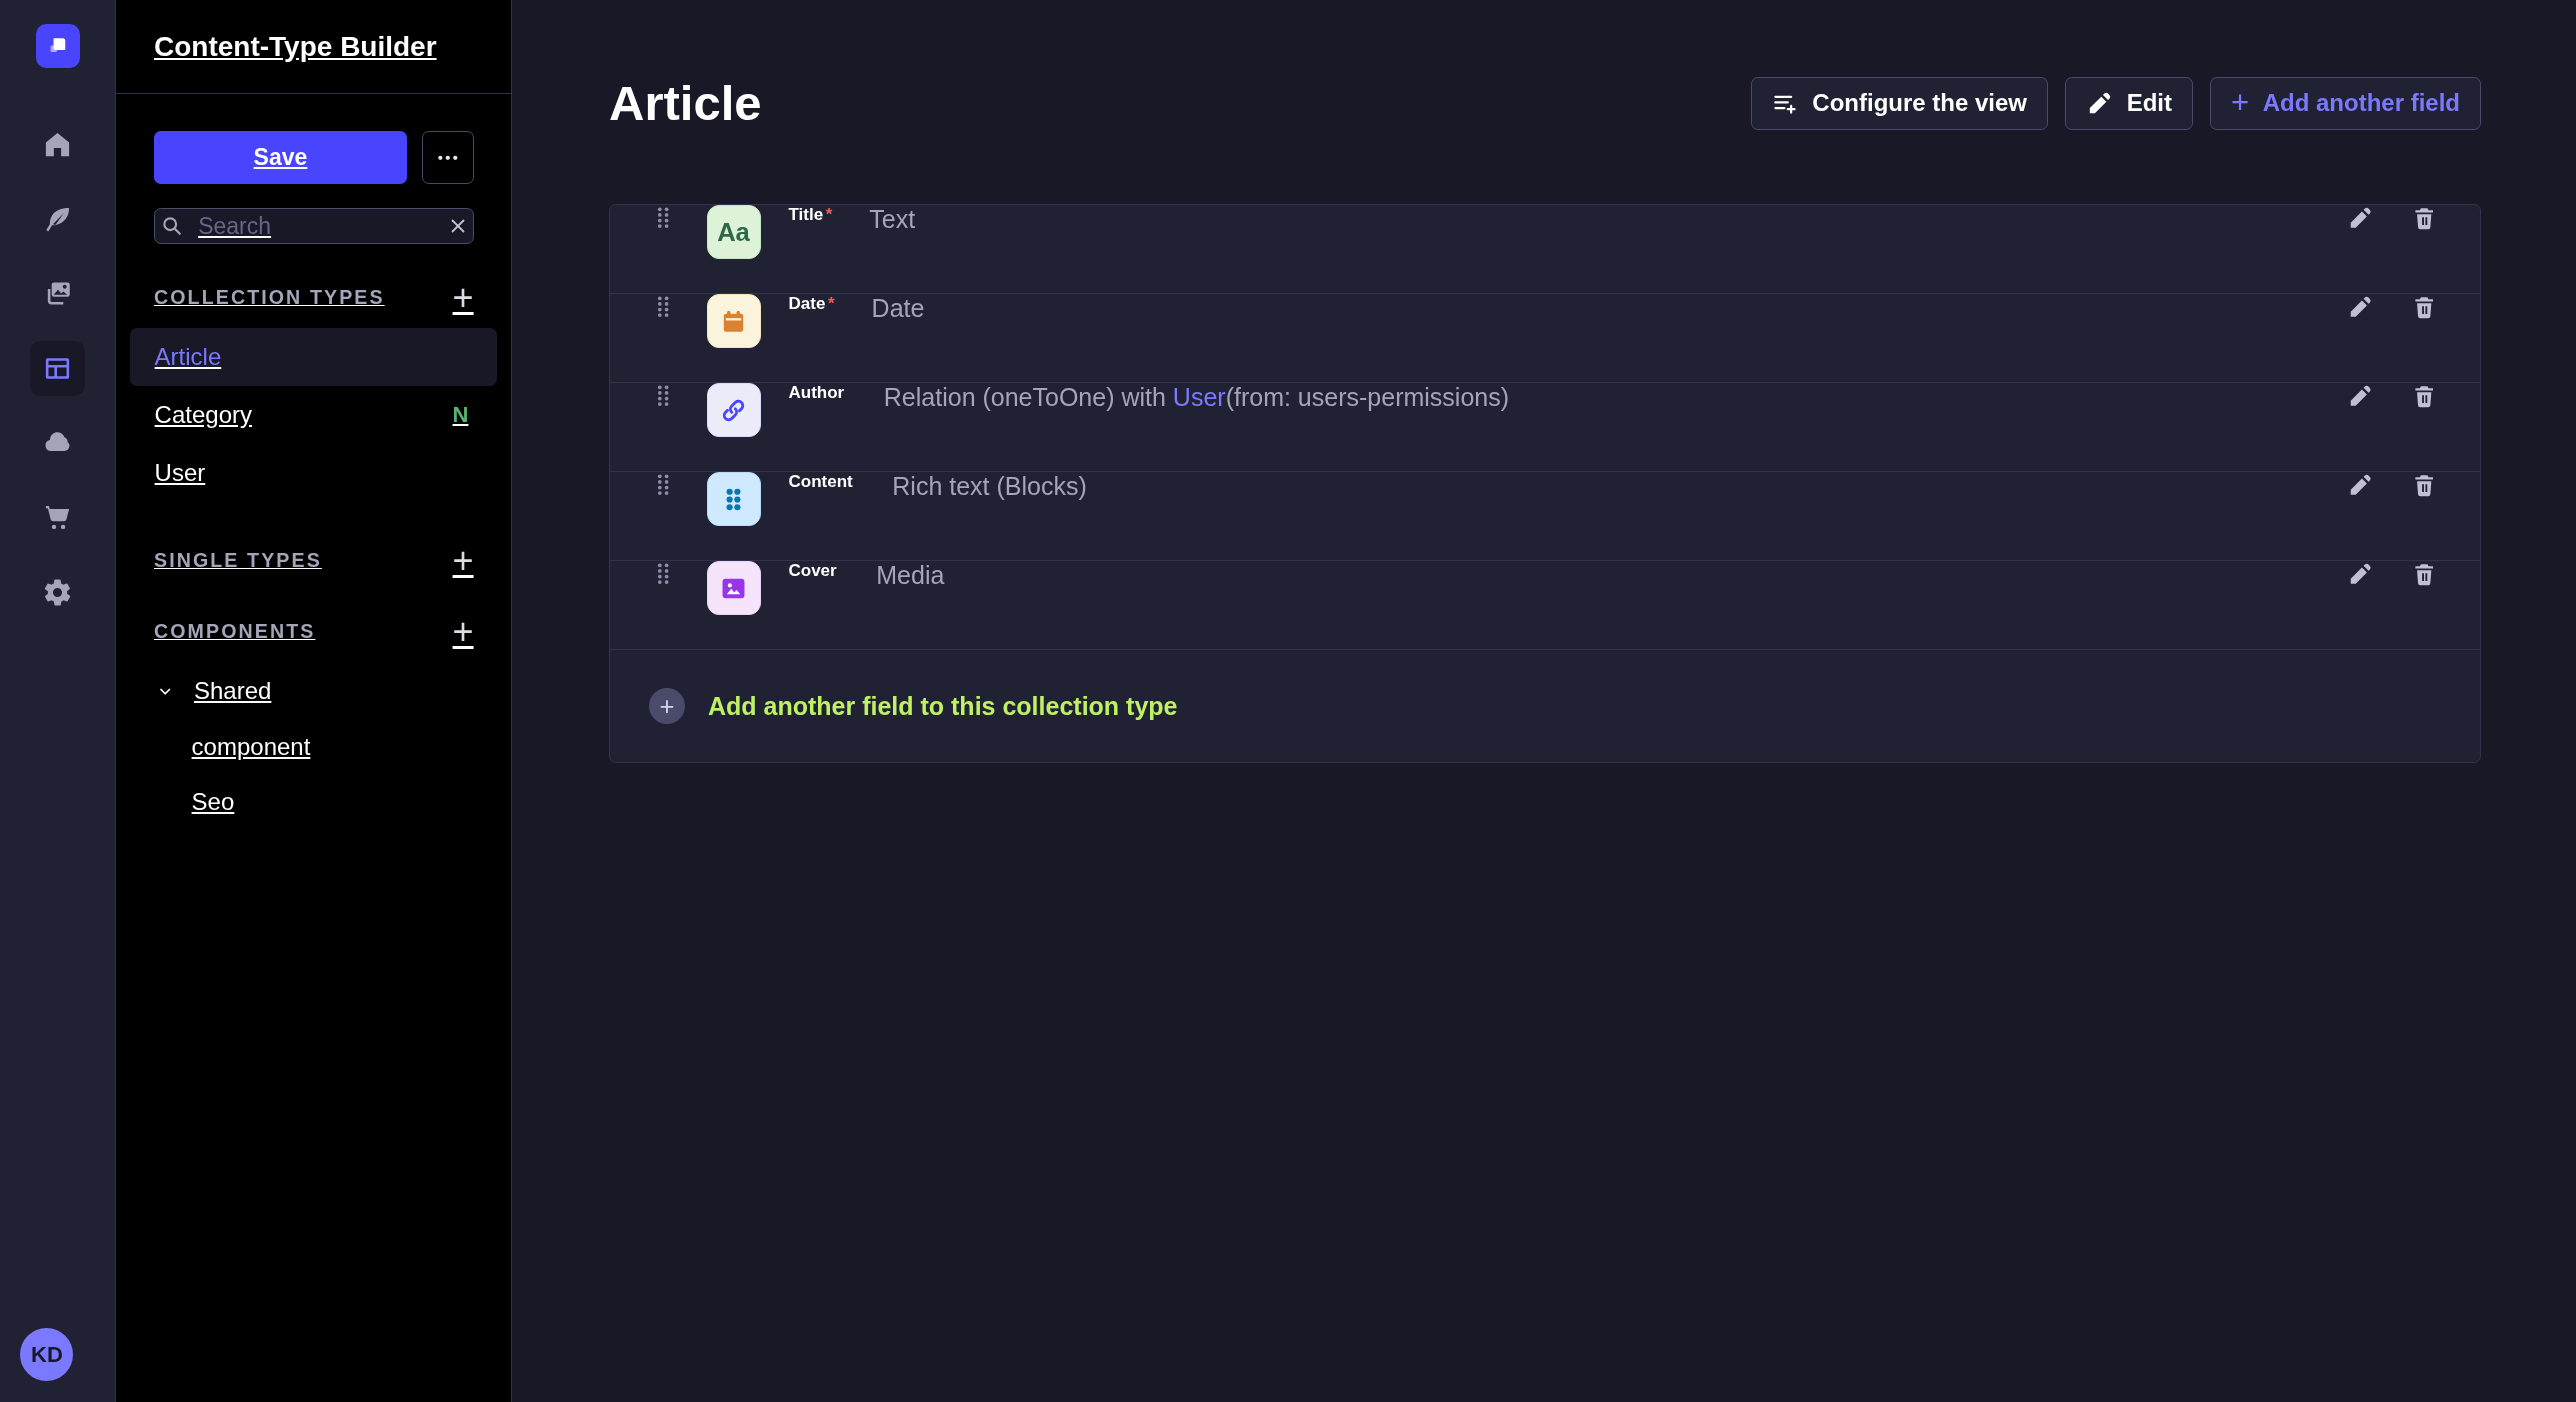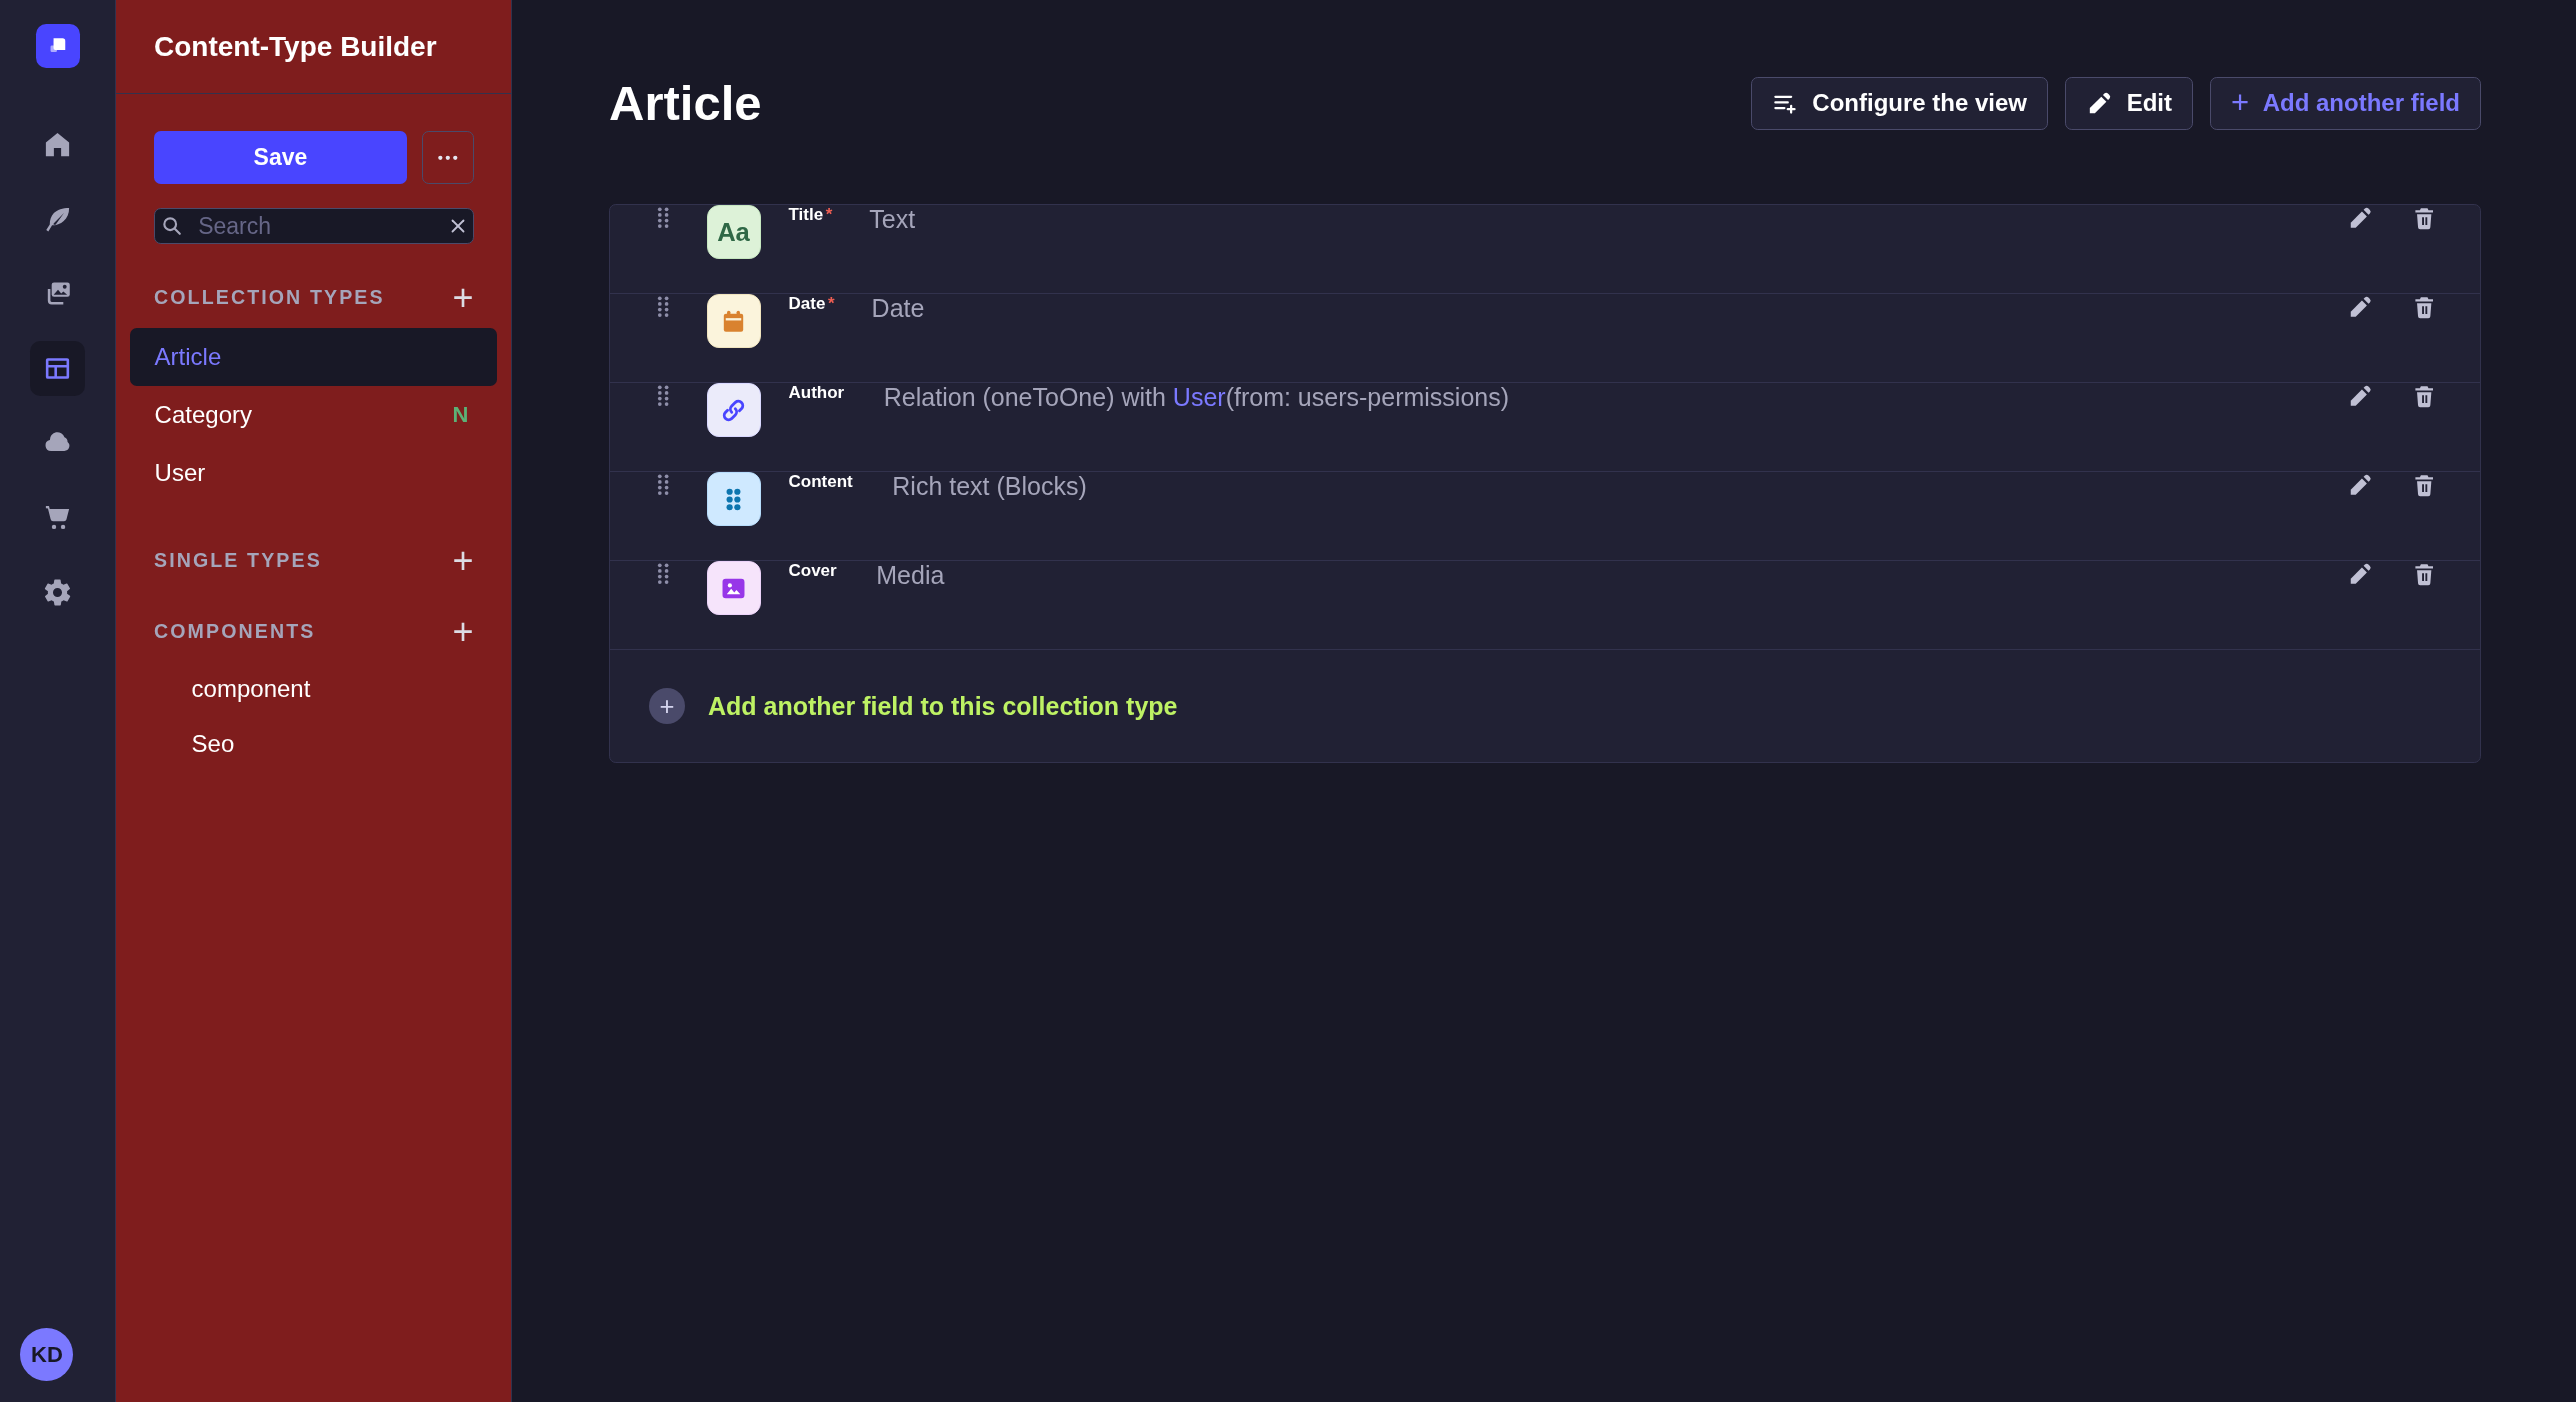--- a/index.html
+++ b/index.html
@@ -32,21 +32,21 @@
   .rail-item svg { width: 31px; height: 31px; }
   .avatar {
     position: absolute; bottom: 21px; left: 20.4px;
     width: 53px; height: 53px; border-radius: 50%;
     background: #7b79ff; color: #181826;
     display: flex; align-items: center; justify-content: center;
     font-size: 22px; font-weight: 700; cursor: pointer;
   }
 
   
-  .sidebar { width: 396px; background: #7f1d1d; border-right: 0.9px solid #32324d; flex-shrink: 0; }
+  .sidebar { width: 396px; background: #000000; border-right: 0.9px solid #32324d; flex-shrink: 0; text-decoration: underline; }
   .sidebar-header {
     height: 94px; display: flex; align-items: center; padding: 0 38px;
     border-bottom: 0.9px solid #32324d; font-size: 28px; font-weight: 700;
   }
   .save-row { display: flex; gap: 15.3px; padding: 37px 37px 0 38px; align-items: flex-end; }
   .save-btn {
     width: 254px; height: 53px; background: #4945ff; border: none; border-radius: 6.8px;
     color: #fff; font-size: 23px; font-weight: 700; font-family: inherit; cursor: pointer;
   }
   .more-btn {
@@ -259,20 +259,26 @@
         <button class="plus-btn">+</button>
       </div>
     </div>
 
     <div class="section">
       <div class="section-header">
         <span>COMPONENTS</span>
         <button class="plus-btn">+</button>
       </div>
       <div class="nav-list">
+        <div class="group-row">
+          <svg viewBox="0 0 24 24" fill="none" stroke="#ffffff" stroke-width="2" stroke-linecap="round" stroke-linejoin="round">
+            <polyline points="7 10 12 15 17 10"></polyline>
+          </svg>
+          <span>Shared</span>
+        </div>
         <div class="child-item">
           <span>component</span>
         </div>
         <div class="child-item">
           <span>Seo</span>
         </div>
       </div>
     </div>
   </aside>
 

